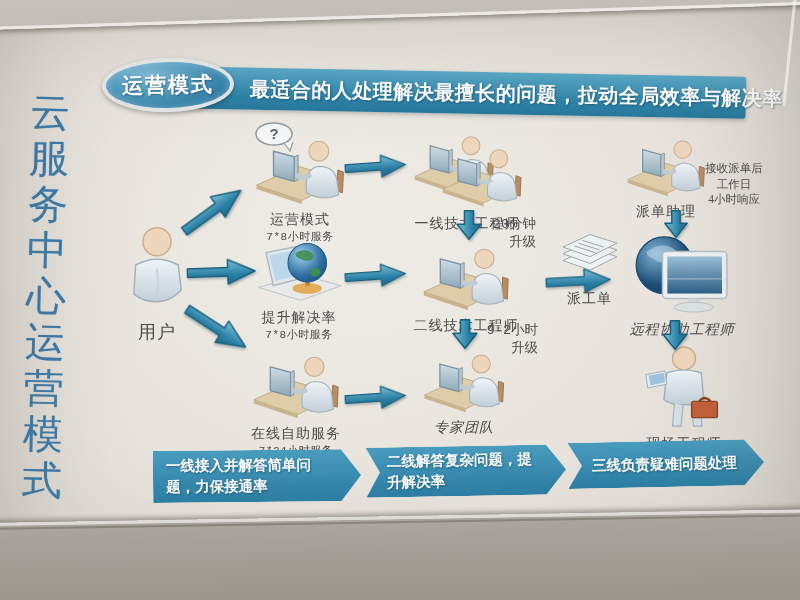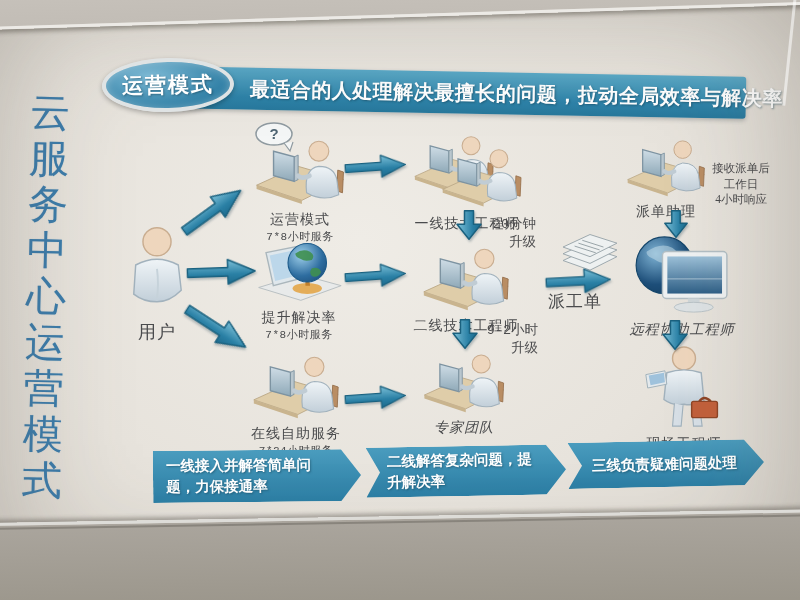--- a/index.html
+++ b/index.html
@@ -45,25 +45,25 @@
   #n-hotline{left:246px;top:122px;width:108px;}
   #n-booking{left:244px;top:238px;width:110px;}
   #n-self{left:240px;top:354px;width:112px;text-align:center;}
   #n-l1{left:406px;top:132px;width:122px;}
   #n-l2{left:408px;top:246px;width:116px;}
   #n-experts{left:412px;top:352px;width:104px;font-style:italic;}
   #n-assistant{left:616px;top:138px;width:100px;}
   #n-remote{left:624px;top:234px;width:116px;font-style:italic;}
   #n-field{left:634px;top:346px;width:100px;}
   #asst-note{position:absolute;left:698px;top:161px;width:72px;font-size:11.5px;
-    line-height:1.35;color:#4b4b4d;text-align:center;font-family:"Liberation Serif",serif;margin-left:7px;}
+    line-height:1.35;color:#4b4b4d;text-align:center;font-family:"Liberation Serif",serif;}
   #order-papers{position:absolute;left:558px;top:222px;}
   #order-arrow{position:absolute;left:530px;top:266px;transform:rotate(-3deg);}
-  #order-label{position:absolute;left:548px;top:290px;width:64px;text-align:left;
-    font-size:17px;letter-spacing:1px;color:#4a4b4d;font-family:"Liberation Serif",serif;}
+  #order-label{position:absolute;left:548px;top:290px;width:64px;text-align:right;
+    font-size:14px;letter-spacing:1px;color:#4a4b4d;font-family:"Liberation Serif",serif;}
   
   .arr{position:absolute;filter:drop-shadow(1px 2px 1px rgba(40,70,85,.3));}
   #a-u-hot{left:176px;top:194px;transform:rotate(-36deg);}
   #a-u-book{left:186px;top:256px;transform:rotate(-2deg);}
   #a-u-self{left:180px;top:312px;transform:rotate(33deg);}
   #a-hot-l1{left:344px;top:152px;transform:rotate(-4deg);}
   #a-book-l2{left:344px;top:261px;transform:rotate(-4deg);}
   #a-self-exp{left:344px;top:383px;transform:rotate(-4deg);}
   #a-l1-l2{left:454px;top:209px;}
   #a-l2-exp{left:450px;top:317px;}

